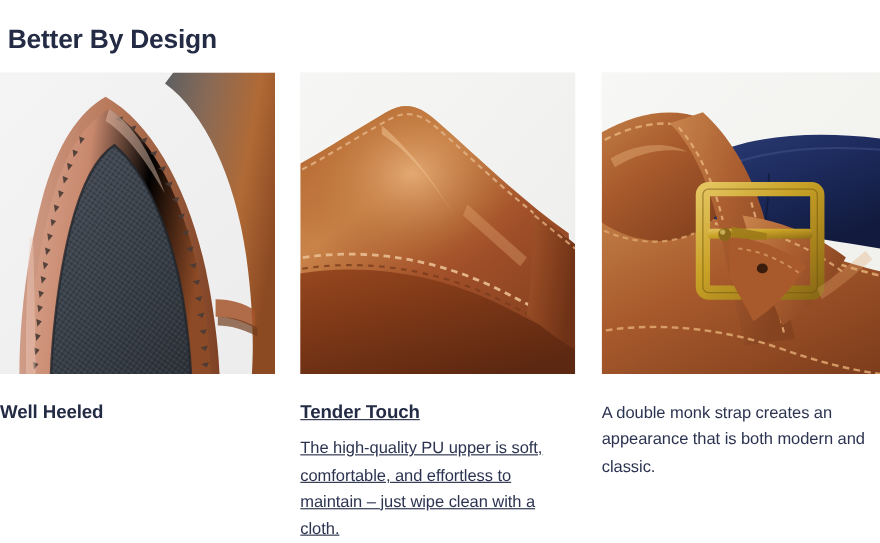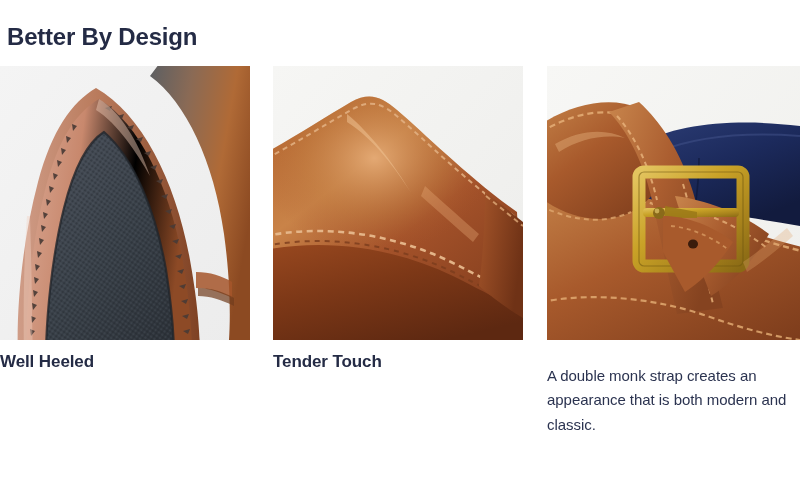--- a/index.html
+++ b/index.html
@@ -27,34 +27,34 @@
     left:0; top:66px;
     width:800px;
   }
 
   .col{
     position:absolute;
     top:0;
     width:250px;
   }
   .col-1{ left:0; }
-  .col-2{ left:273px; }
+  .col-2{ left:273px;text-decoration:underline; }
   .col-3{ left:547px; width:253px; }
 
   .media{
     position:relative;
     width:100%;
     height:274px;
     overflow:hidden;
     background:#f1f1f1;
   }
   .media svg{ display:block; width:100%; height:100%; }
 
   .card-title{
-    margin-top:11px;
+    margin-top:24px;
     font-size:17px;
     font-weight:700;
     color:#242b45;
     line-height:1.25;
     letter-spacing:-0.1px;
   }
   .card-body{
     margin-top:11px;
     font-size:15px;
     font-weight:400;
@@ -228,20 +228,21 @@
 
             <path d="M212 126 C228 138 240 148 250 156 L250 252 C236 244 220 232 206 220 C210 190 212 154 212 126 Z" fill="url(#s2right)"></path>
             <path d="M213 130 C228 142 240 152 250 160" fill="none" stroke="#e0aa79" stroke-width="2" stroke-dasharray="5 4" opacity="0.8"></path>
 
             <path d="M74 48 C96 66 120 96 140 130 C124 104 100 72 74 56 Z" fill="#f2c596" opacity="0.5"></path>
             <path d="M152 120 C172 138 190 154 206 168 L200 176 C184 162 166 146 148 130 Z" fill="#e7ad79" opacity="0.35"></path>
           </g>
         </svg>
       </div>
       <div class="card-title">Tender Touch</div>
+      <div class="card-body">The high-quality PU upper is soft, comfortable, and effortless to maintain – just wipe clean with a cloth.</div>
     </div>
 
     <div class="col col-3">
       <div class="media">
         <svg viewBox="0 0 253 274" preserveAspectRatio="xMidYMid slice" aria-hidden="true">
           <defs>
             <linearGradient id="s3bg" x1="0" y1="0" x2="1" y2="1">
               <stop offset="0" stop-color="#f7f7f5"></stop>
               <stop offset="1" stop-color="#efefec"></stop>
             </linearGradient>

